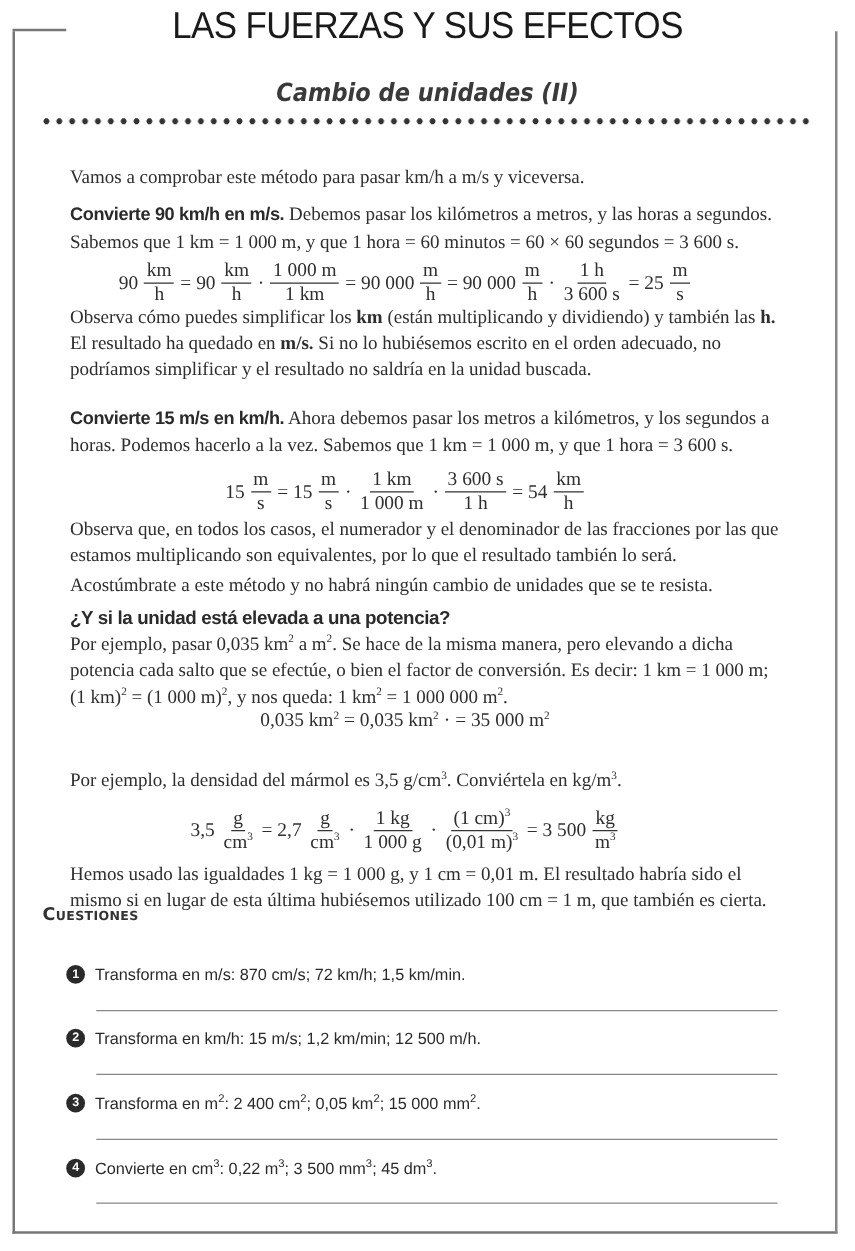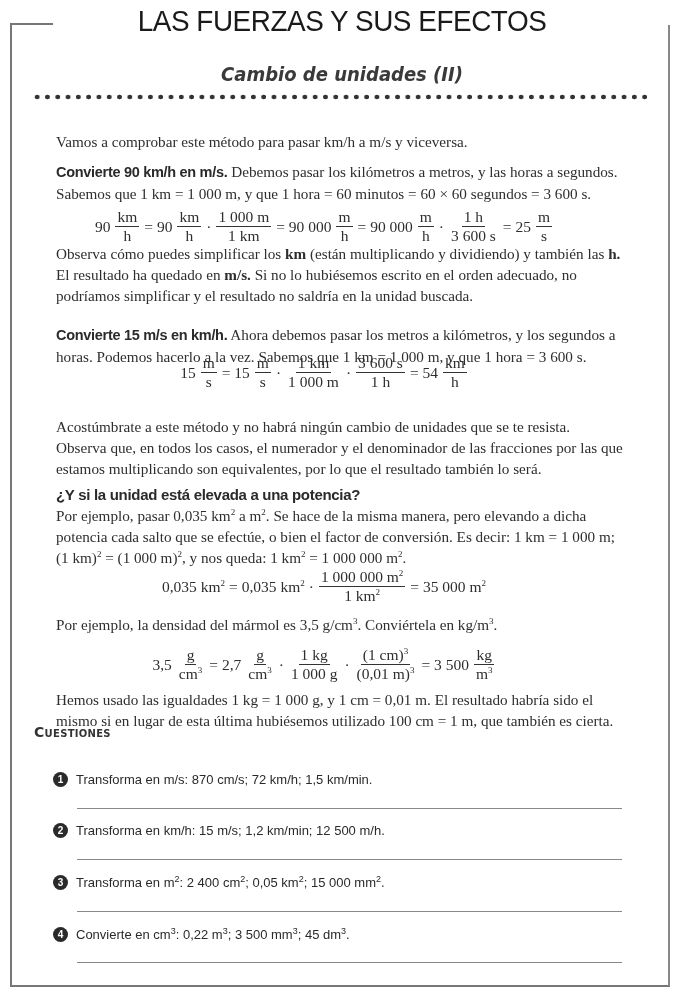--- a/index.html
+++ b/index.html
@@ -127,21 +127,21 @@
 </div>
 
 <div class="content" style="top:243px;">
   <p class="txt"><span>Observa cómo puedes simplificar los </span><span class="bold">km</span><span> (están multiplicando y dividiendo) y también las </span><span class="bold">h.</span> <span>El resultado ha quedado en </span><span class="bold">m/s.</span><span> Si no lo hubiésemos escrito en el orden adecuado, no podríamos simplificar y el resultado no saldría en la unidad buscada.</span></p>
 </div>
 
 <div class="content" style="top:324px;">
   <p class="txt"><span class="lead">Convierte 15 m/s en km/h.</span><span> Ahora debemos pasar los metros a kilómetros, y los segundos a horas. Podemos hacerlo a la vez. Sabemos que 1 km = 1 000 m, y que 1 hora = 3 600 s.</span></p>
 </div>
 
-<div class="eq" style="top:354px;">
+<div class="eq" style="top:375px;">
   <span class="row">
     <span class="t">15</span>
     <span class="frac">
         <span class="num">m</span>
         <span class="den">s</span>
       </span>
     <span class="t">= 15</span>
     <span class="frac">
         <span class="num">m</span>
         <span class="den">s</span>
@@ -158,38 +158,34 @@
       </span>
     <span class="t">= 54</span>
     <span class="frac">
         <span class="num">km</span>
         <span class="den">h</span>
       </span>
   </span>
 </div>
 
 <div class="content" style="top:413px;">
+  <p class="txt">Observa que, en todos los casos, el numerador y el denominador de las fracciones por las que estamos multiplicando son equivalentes, por lo que el resultado también lo será.</p>
   <p class="txt" style="margin-top:3px;">Acostúmbrate a este método y no habrá ningún cambio de unidades que se te resista.</p>
-  <p class="txt">Observa que, en todos los casos, el numerador y el denominador de las fracciones por las que estamos multiplicando son equivalentes, por lo que el resultado también lo será.</p>
 </div>
 
 <div class="content" style="top:484px;">
   <p class="txt"><span class="lead" style="font-size:15px;">¿Y si la unidad está elevada a una potencia?</span></p>
   <p class="txt"><span>Por ejemplo, pasar 0,035 km</span><sup>2</sup><span> a m</span><sup>2</sup><span>. Se hace de la misma manera, pero elevando a dicha potencia cada salto que se efectúe, o bien el factor de conversión. Es decir: 1 km = 1 000 m; (1 km)</span><sup>2</sup><span> = (1 000 m)</span><sup>2</sup><span>, y nos queda: 1 km</span><sup>2</sup><span> = 1 000 000 m</span><sup>2</sup><span>.</span></p>
 </div>
 
 <div class="eq" style="top:568px;">
   <span class="row">
     <span class="t"><span>0,035 km</span><sup>2</sup></span>
     <span class="t"><span>= 0,035 km</span><sup>2</sup></span>
     <span class="t">·</span>
-    <span class="frac">
-        <span class="num"><span>1 000 000 m</span><sup>2</sup></span>
-        <span class="den"><span>1 km</span><sup>2</sup></span>
-      </span>
     <span class="t"><span>= 35 000 m</span><sup>2</sup></span>
   </span>
 </div>
 
 <div class="content" style="top:614px;">
   <p class="txt"><span>Por ejemplo, la densidad del mármol es 3,5 g/cm</span><sup>3</sup><span>. Conviértela en kg/m</span><sup>3</sup><span>.</span></p>
 </div>
 
 <div class="eq" style="top:646px;">
   <span class="row">

